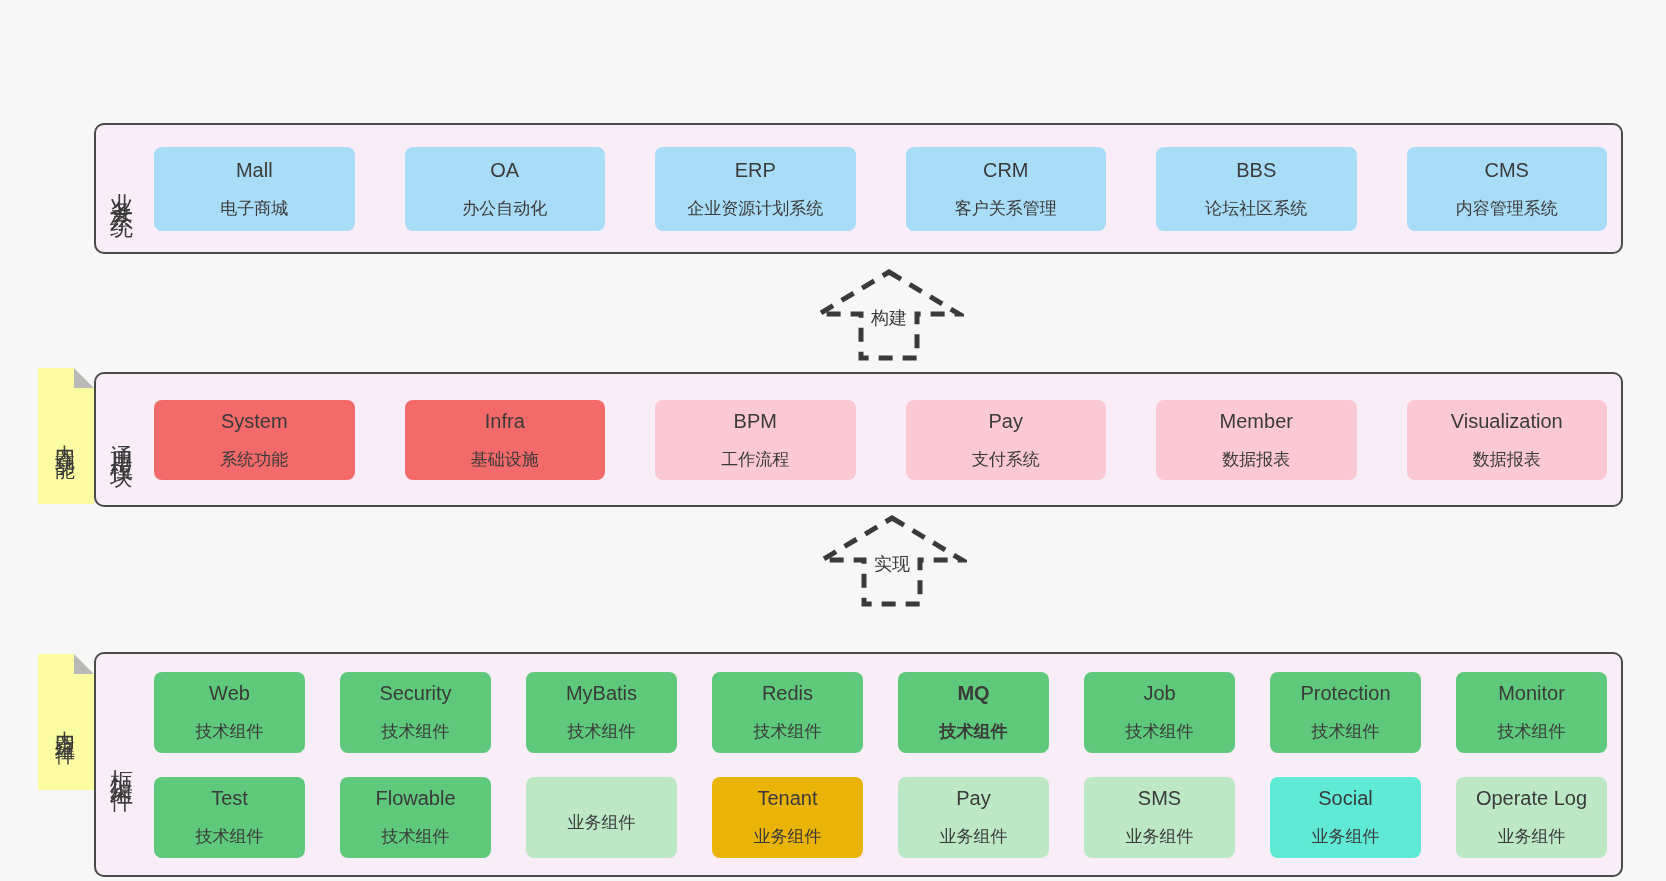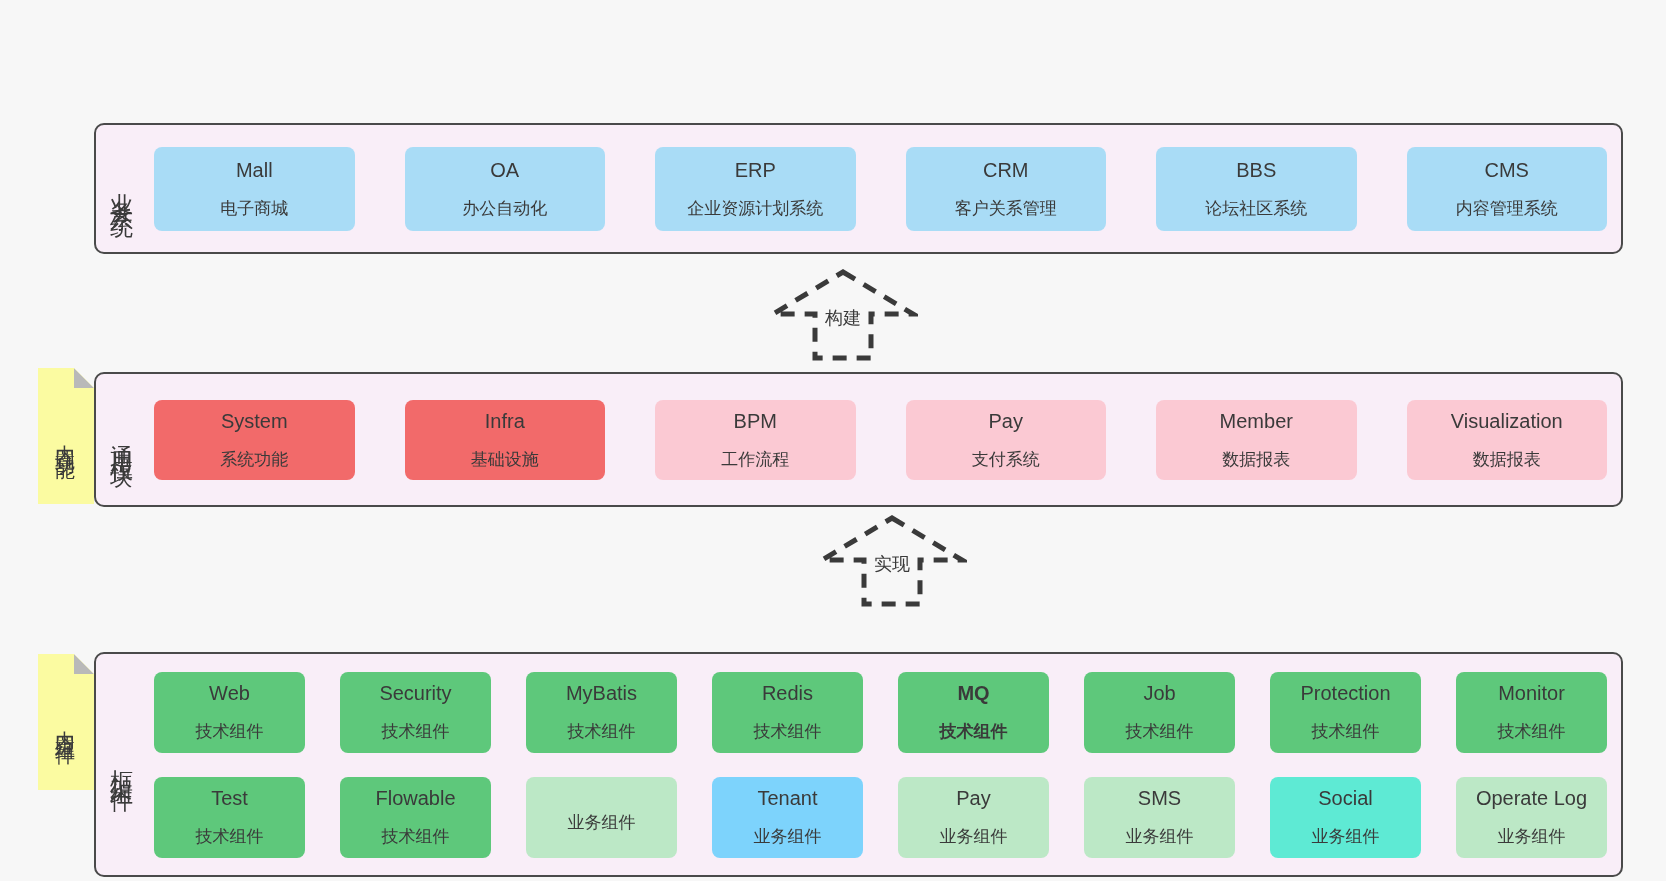--- a/index.html
+++ b/index.html
@@ -50,21 +50,21 @@
   }
   .note .note-text{
     position:absolute;inset:0;display:flex;align-items:center;justify-content:center;
     writing-mode:vertical-rl;text-orientation:upright;
     font-size:20px;letter-spacing:5px;padding-top:6px;box-sizing:border-box;
   }
   #note-1{top:368px;}
   #note-2{top:654px;}
   
   .arrow{position:absolute;width:150px;height:94px;}
-  #arrow-1{left:768px;top:268px;}
+  #arrow-1{left:814px;top:268px;}
   #arrow-2{left:817px;top:514px;}
   .arrow svg{position:absolute;inset:0;}
   .arrow polygon{
     fill:none;stroke:#3a3a3a;stroke-width:5;stroke-dasharray:14 10;
   }
   .arrow-label{
     position:absolute;left:50%;top:38px;transform:translateX(-50%);
     background:#f7f7f7;padding:0 4px;font-size:18px;white-space:nowrap;z-index:2;
   }
 </style>
@@ -195,21 +195,21 @@
           <div class="en">Test</div>
           <div class="cn">技术组件</div>
         </div>
         <div class="box" style="background: rgb(94, 200, 123);">
           <div class="en">Flowable</div>
           <div class="cn">技术组件</div>
         </div>
         <div class="box" style="background: rgb(188, 232, 198);">
           <div class="cn">业务组件</div>
         </div>
-        <div class="box" style="background: #7dd3fc;">
+        <div class="box" style="background: #eab308;">
           <div class="en">Tenant</div>
           <div class="cn">业务组件</div>
         </div>
         <div class="box" style="background: rgb(188, 232, 198);">
           <div class="en">Pay</div>
           <div class="cn">业务组件</div>
         </div>
         <div class="box" style="background: rgb(188, 232, 198);">
           <div class="en">SMS</div>
           <div class="cn">业务组件</div>

